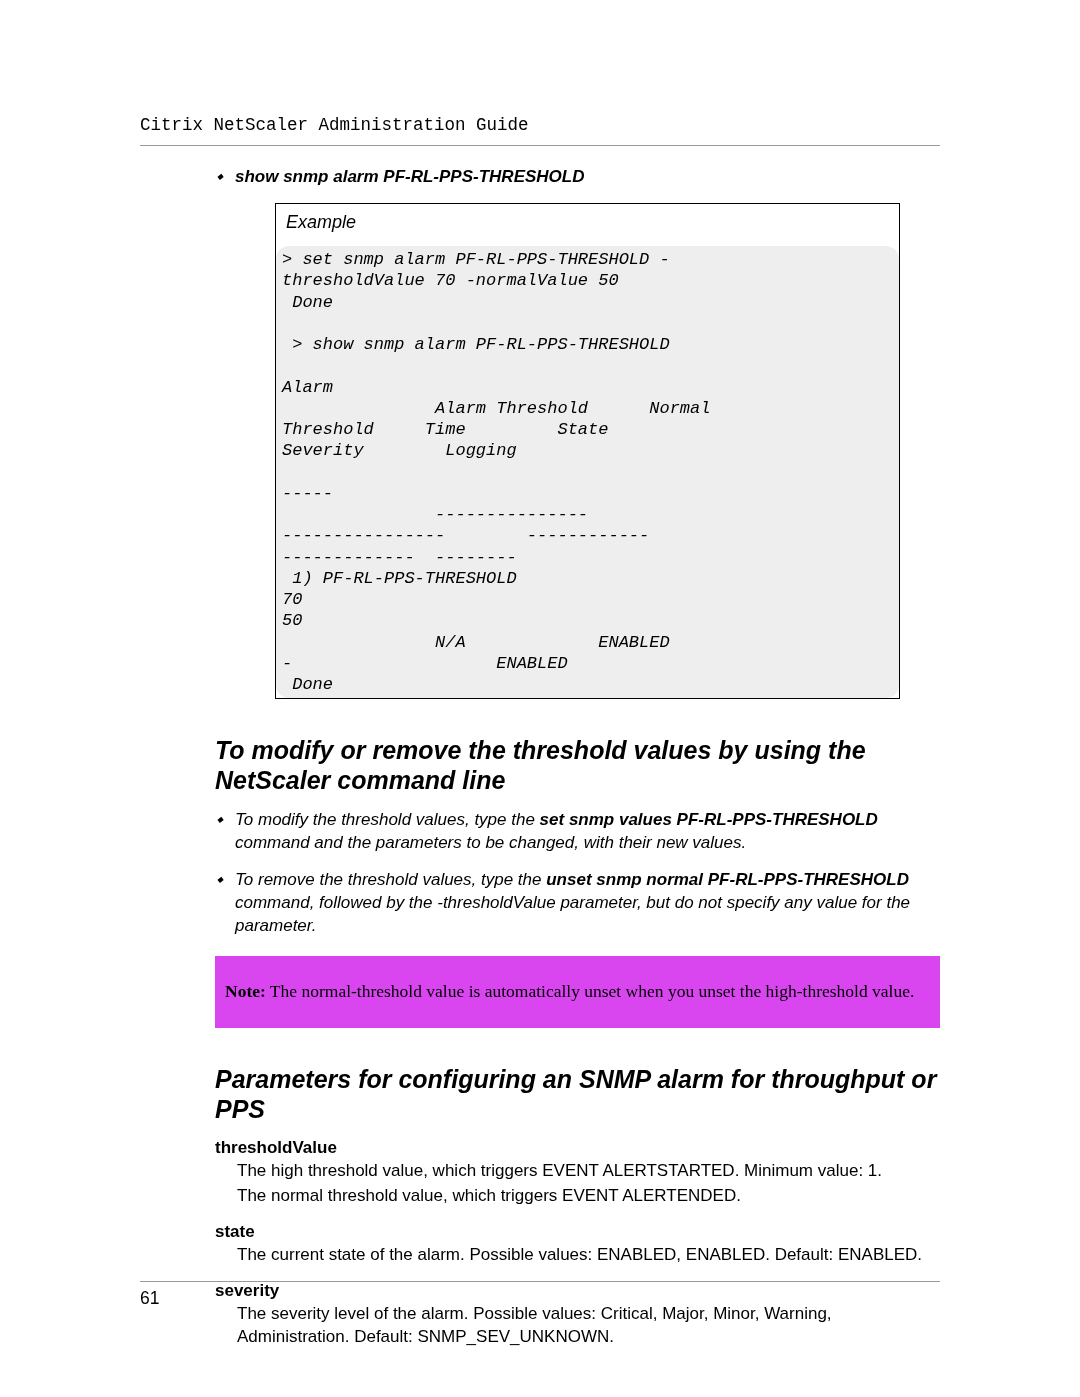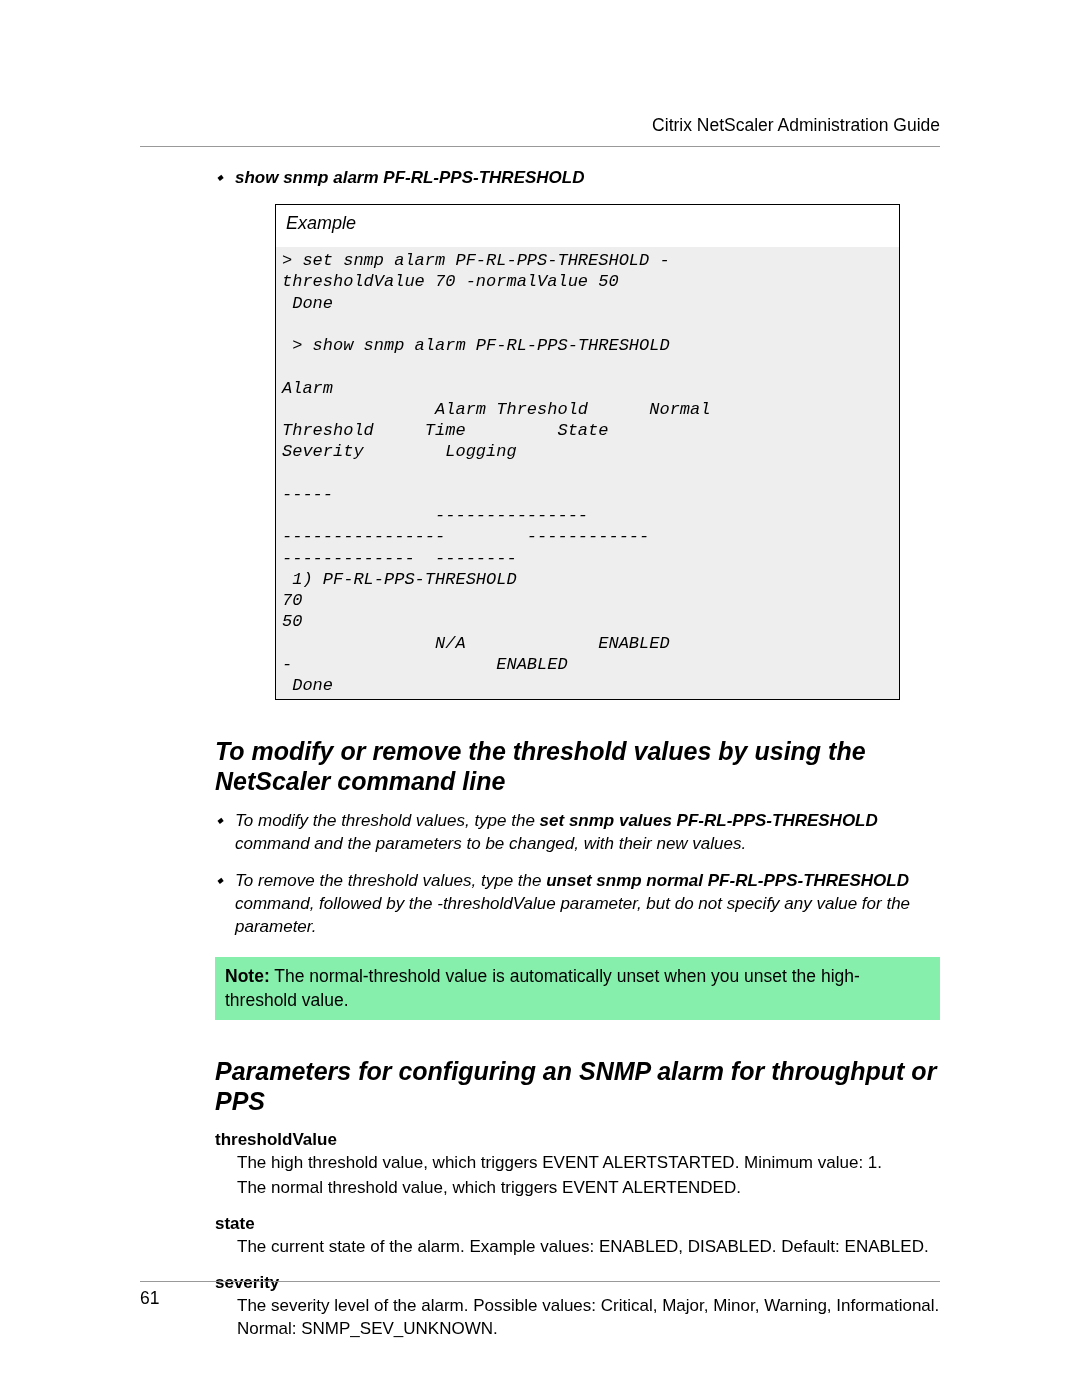--- a/index.html
+++ b/index.html
@@ -10,22 +10,22 @@
     color: #000;
   }
   .page {
     width: 1080px;
     height: 1397px;
     box-sizing: border-box;
     padding: 115px 140px 50px 140px;
     position: relative;
   }
   .header-wrap {
-    text-align: right;
-    font-family: Liberation Sans, sans-serif;
+    text-align: left;
+    font-family: Liberation Mono, monospace;
     font-size: 17.5px;
     margin-bottom: 10px;
   }
   .hr {
     border: none;
     border-top: 1px solid #999;
     margin: 0 0 20px 0;
   }
   .content {
     margin-left: 75px;
@@ -63,34 +63,35 @@
     padding: 6px 10px 12px 10px;
   }
   .example-code {
     background: #eeeeee;
     font-family: "Courier New", Courier, monospace;
     font-size: 17px;
     line-height: 1.25;
     padding: 3px 6px 3px 6px;
     white-space: pre;
     margin: 0;
+    border-radius: 13px;
   }
   h2.section {
     font-family: Arial, Helvetica, sans-serif;
     font-weight: bold;
     font-size: 25px;
     line-height: 1.2;
     margin: 36px 0 14px 0;
     font-style: italic;
   }
   .note-box {
-    background: #86efac;
-    padding: 8px 10px;
+    background: #d946ef;
+    padding: 24px 10px;
     margin: 18px 0 28px 0;
-    font-family: Liberation Sans, sans-serif;
+    font-family: Liberation Serif, serif;
     font-size: 17.5px;
     line-height: 1.35;
   }
   dl.params { margin: 0; }
   dl.params dt {
     font-weight: bold;
     font-size: 17px;
     margin-top: 14px;
   }
   dl.params dd {
@@ -166,23 +167,23 @@
     <div class="note-box">
       <span class="bold">Note:</span><span> The normal-threshold value is automatically unset when you unset the high-threshold value.</span>
     </div>
 
     <h2 class="section">Parameters for configuring an SNMP alarm for throughput or PPS</h2>
     <dl class="params">
       <dt>thresholdValue</dt>
       <dd>The high threshold value, which triggers EVENT ALERTSTARTED. Minimum value: 1.</dd>
       <dd>The normal threshold value, which triggers EVENT ALERTENDED.</dd>
       <dt>state</dt>
-      <dd>The current state of the alarm. Example values: ENABLED, DISABLED. Default: ENABLED.</dd>
+      <dd>The current state of the alarm. Possible values: ENABLED, ENABLED. Default: ENABLED.</dd>
       <dt>severity</dt>
-      <dd>The severity level of the alarm. Possible values: Critical, Major, Minor, Warning, Informational. Normal: SNMP_SEV_UNKNOWN.</dd>
+      <dd>The severity level of the alarm. Possible values: Critical, Major, Minor, Warning, Administration. Default: SNMP_SEV_UNKNOWN.</dd>
     </dl>
   </div>
 
   <div class="footer-area">
     <hr class="footer-hr">
     <div class="page-num">61</div>
   </div>
 </div>
 
 </body></html>

